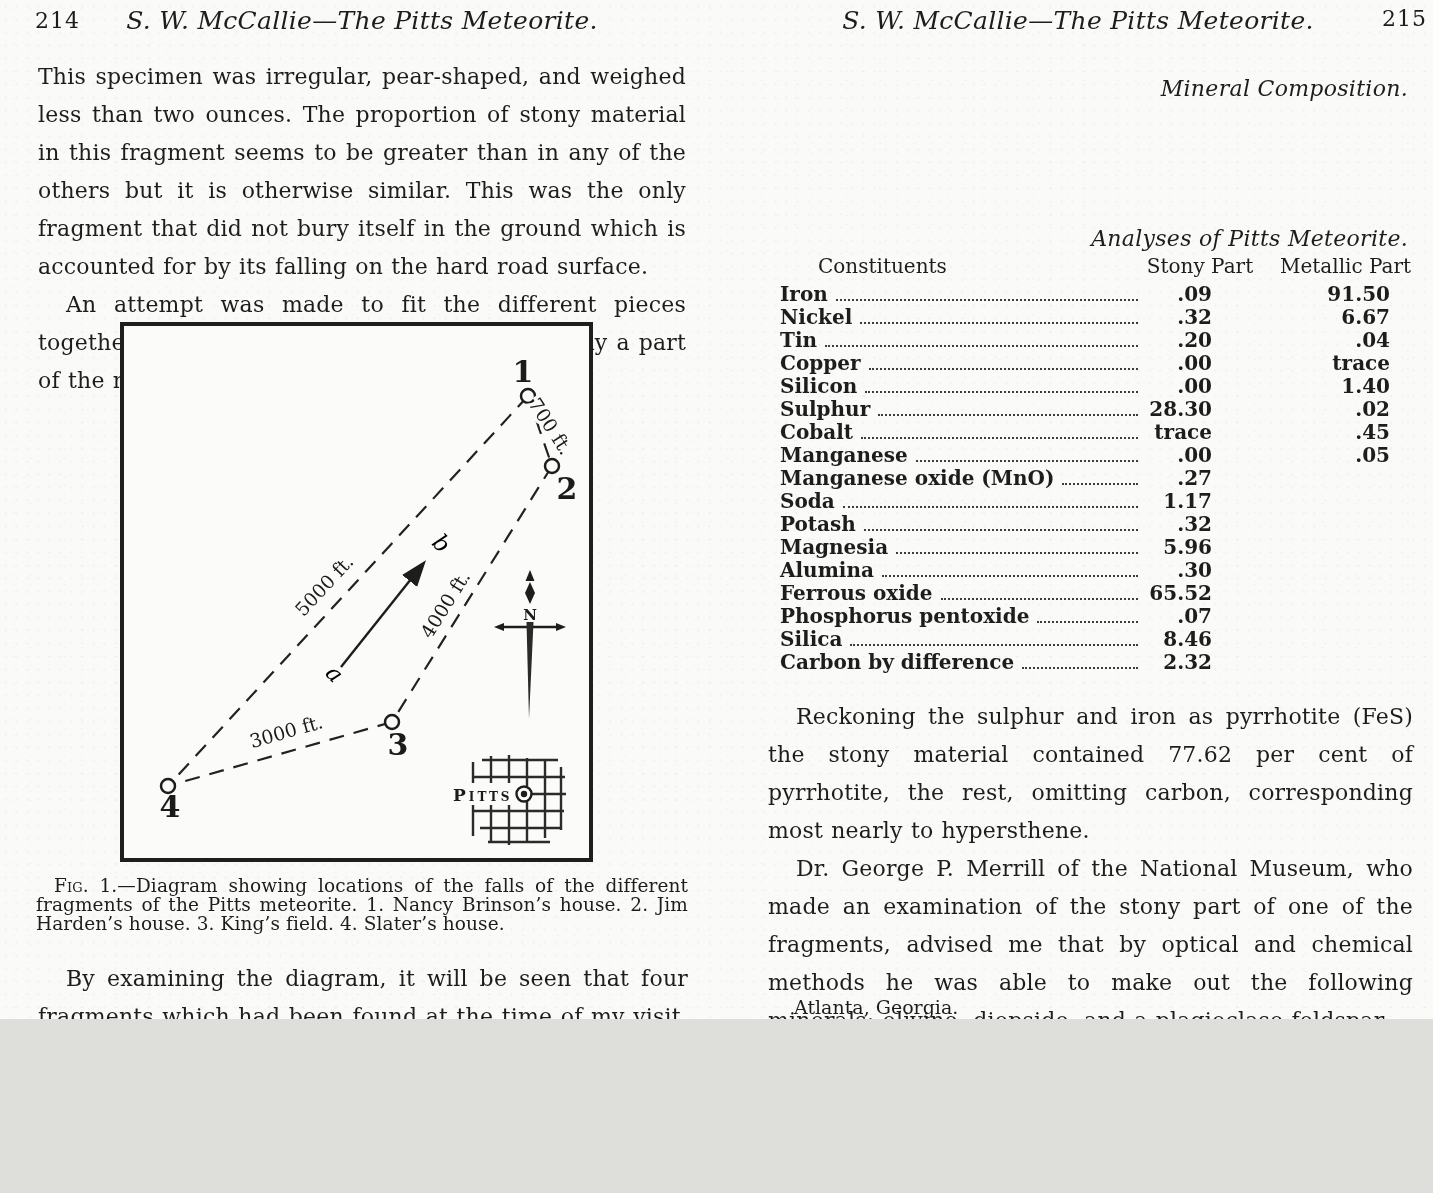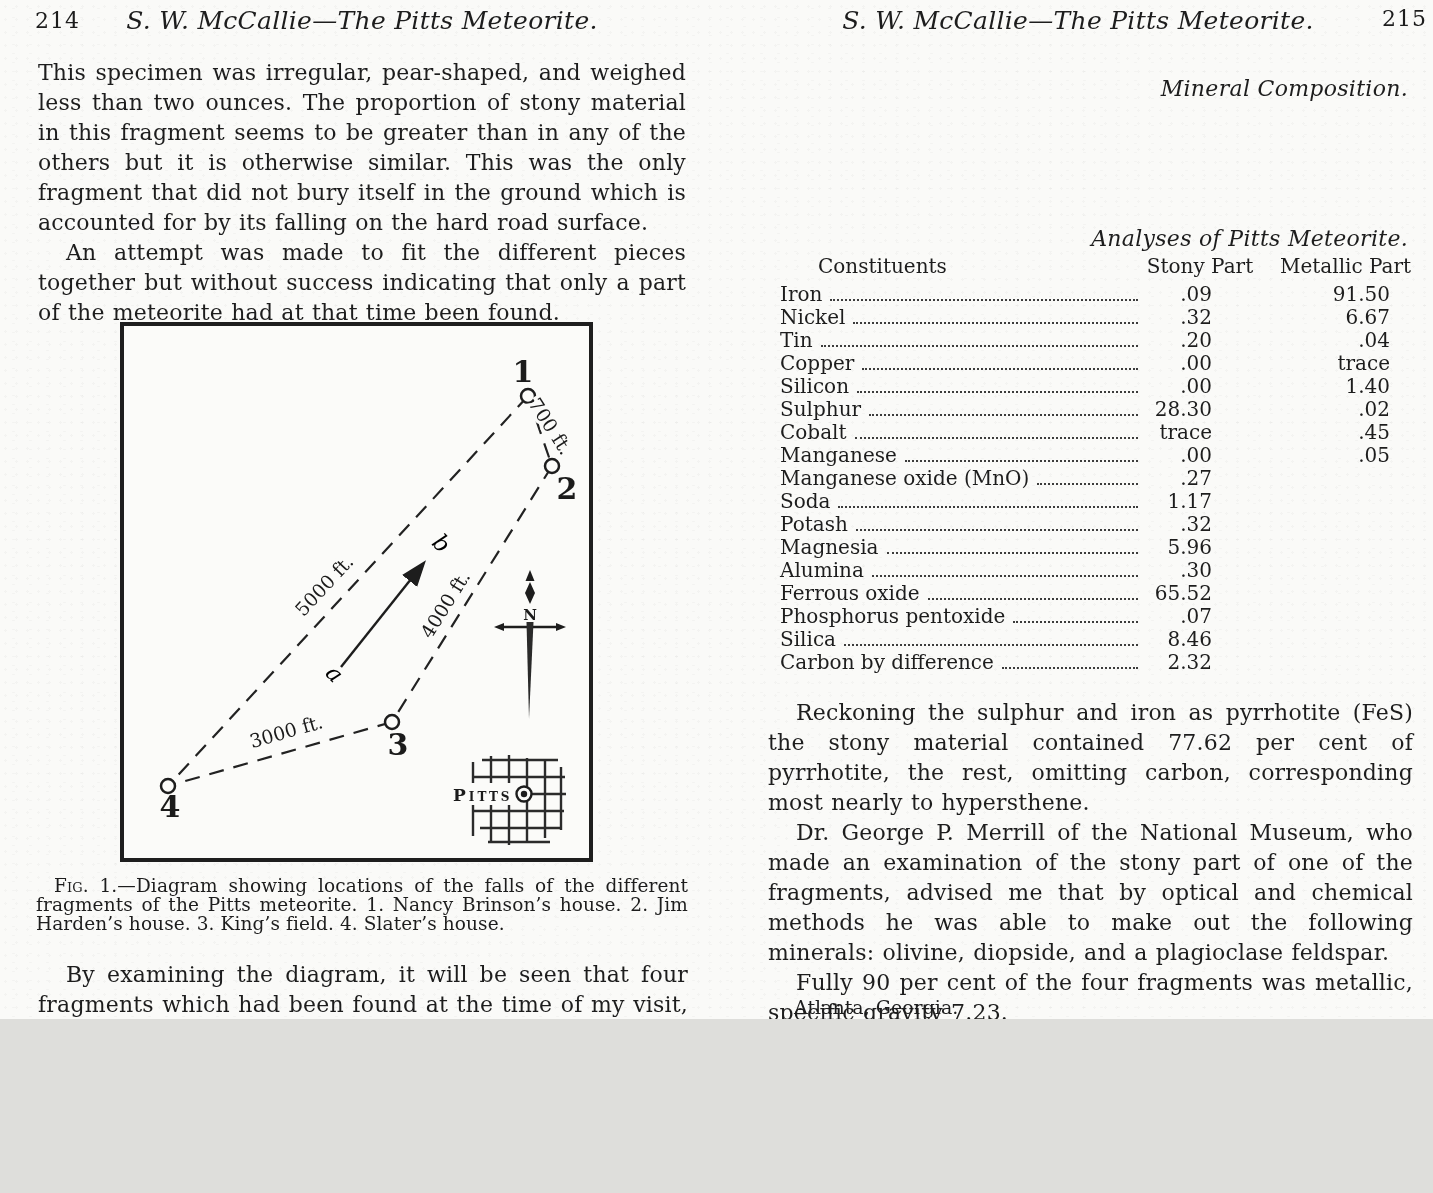--- a/index.html
+++ b/index.html
@@ -8,37 +8,37 @@
     background:#fafaf8;
     background-image: radial-gradient(rgba(60,60,60,0.035) 1px, transparent 1.2px),
                       radial-gradient(rgba(60,60,60,0.03) 1px, transparent 1.2px);
     background-size: 11px 13px, 17px 9px;
     background-position: 0 0, 5px 4px;
     font-family:"DejaVu Serif", "Liberation Serif", serif;
     color:#1d1d1d;
     padding-left:33px;
   }
   .abs { position:absolute; }
-  .body-text { font-size:22px; line-height:30px; text-align:justify; letter-spacing:0.2px; word-spacing:1px; }
+  .body-text { font-size:22px; line-height:38px; text-align:justify; letter-spacing:0.2px; word-spacing:1px; }
   .body-text p { margin:0; }
   .body-text p.indent { text-indent:28px; }
   .running-title { font-style:italic; font-size:25px; letter-spacing:0.3px; text-align:center; }
   .pagenum { font-size:22px; letter-spacing:1px; }
   .section-heading, .table-title { font-style:italic; font-size:22px; text-align:right; letter-spacing:0.3px; }
   .caption { font-size:18.5px; line-height:19px; text-align:justify; text-indent:18px; letter-spacing:0.1px; }
   .smallcaps { font-variant:small-caps; }
   .closing { font-size:19px; }
 
   
   .atable { position:relative; font-size:20px; }
   .th { position:absolute; top:0; white-space:nowrap; }
   .th-const { left:38px; }
   .th-stony { left:360px; width:120px; text-align:center; }
   .th-metal { left:500px; width:122px; text-align:center; }
-  .trows { padding-top:28px; }
+  .trows { padding-top:28px;font-weight:bold; }
   .trow { display:flex; align-items:baseline; height:23px; }
   .c-name { white-space:nowrap; padding-right:8px; }
   .leader { flex:1; border-bottom:2.5px dotted #3c3c3c; margin-bottom:4px; min-width:16px; }
   .c-stony { width:74px; text-align:right; padding-right:2px; flex:none; }
   .c-metal { width:176px; text-align:right; padding-right:12px; flex:none; }
 
   
   .fig-label { font-family:"DejaVu Serif", serif; }
   .gutter {
     background: repeating-linear-gradient(180deg, rgba(140,140,140,0.25) 0 3px, transparent 3px 8px);

